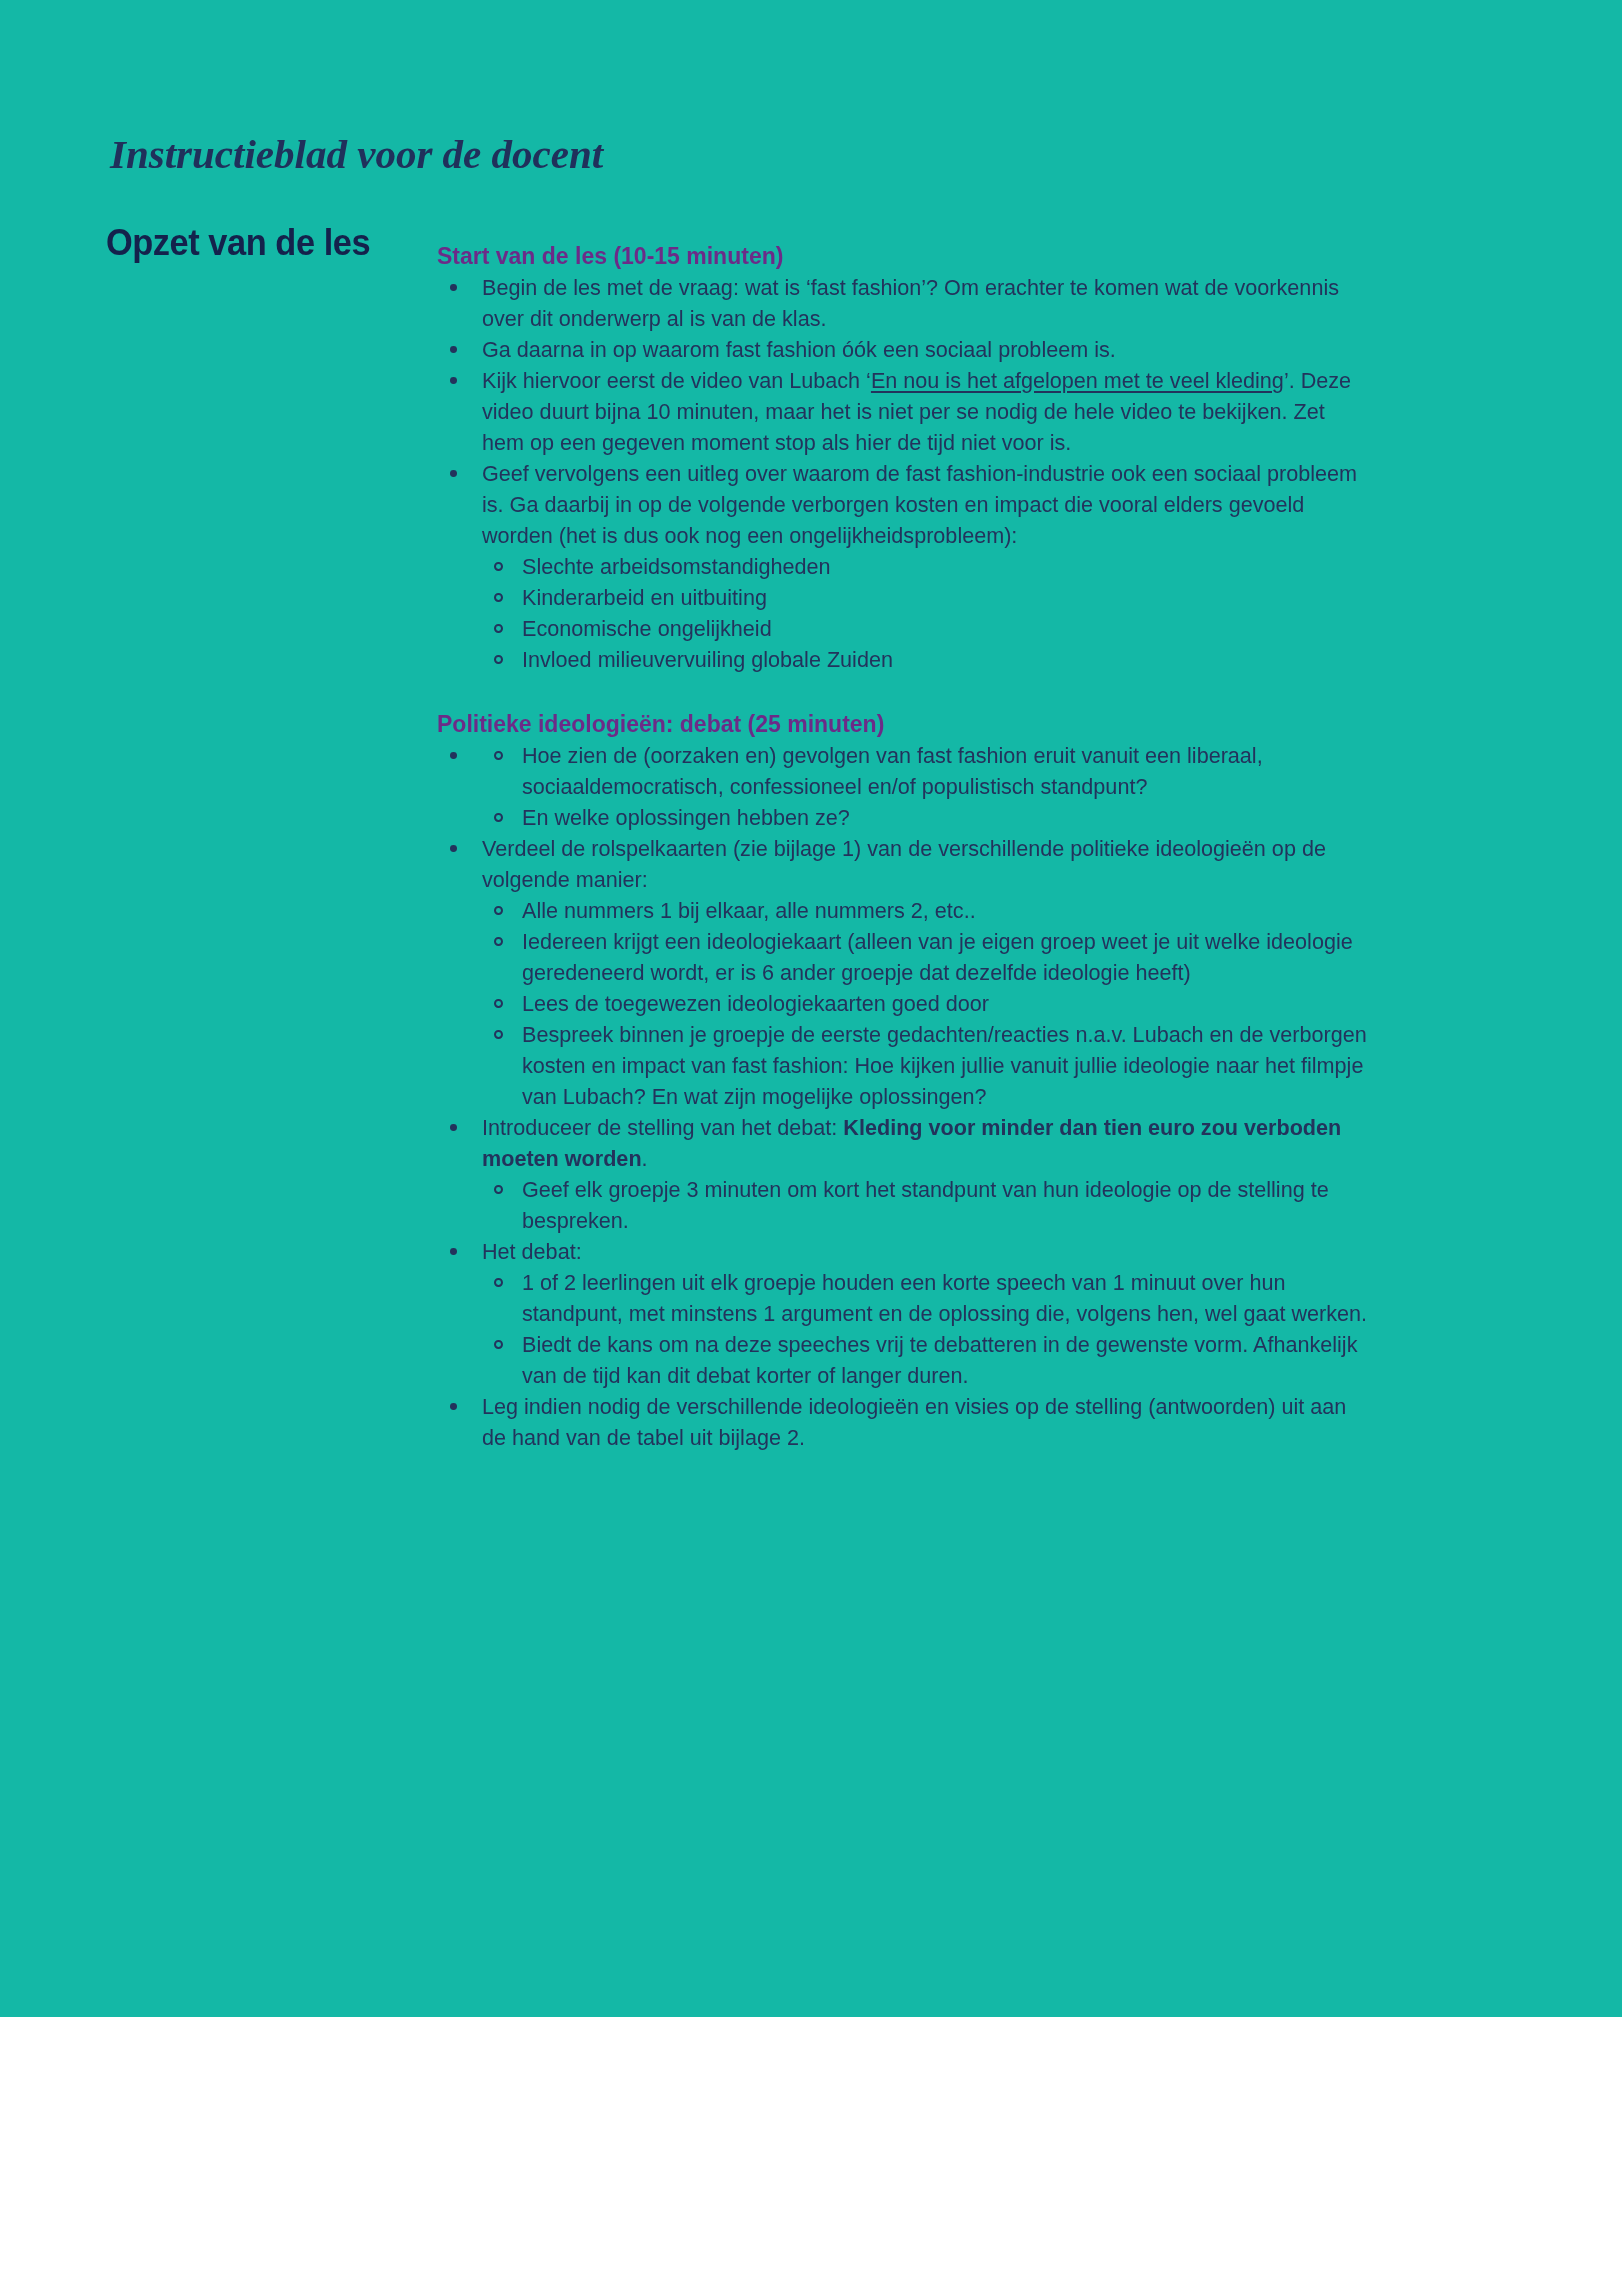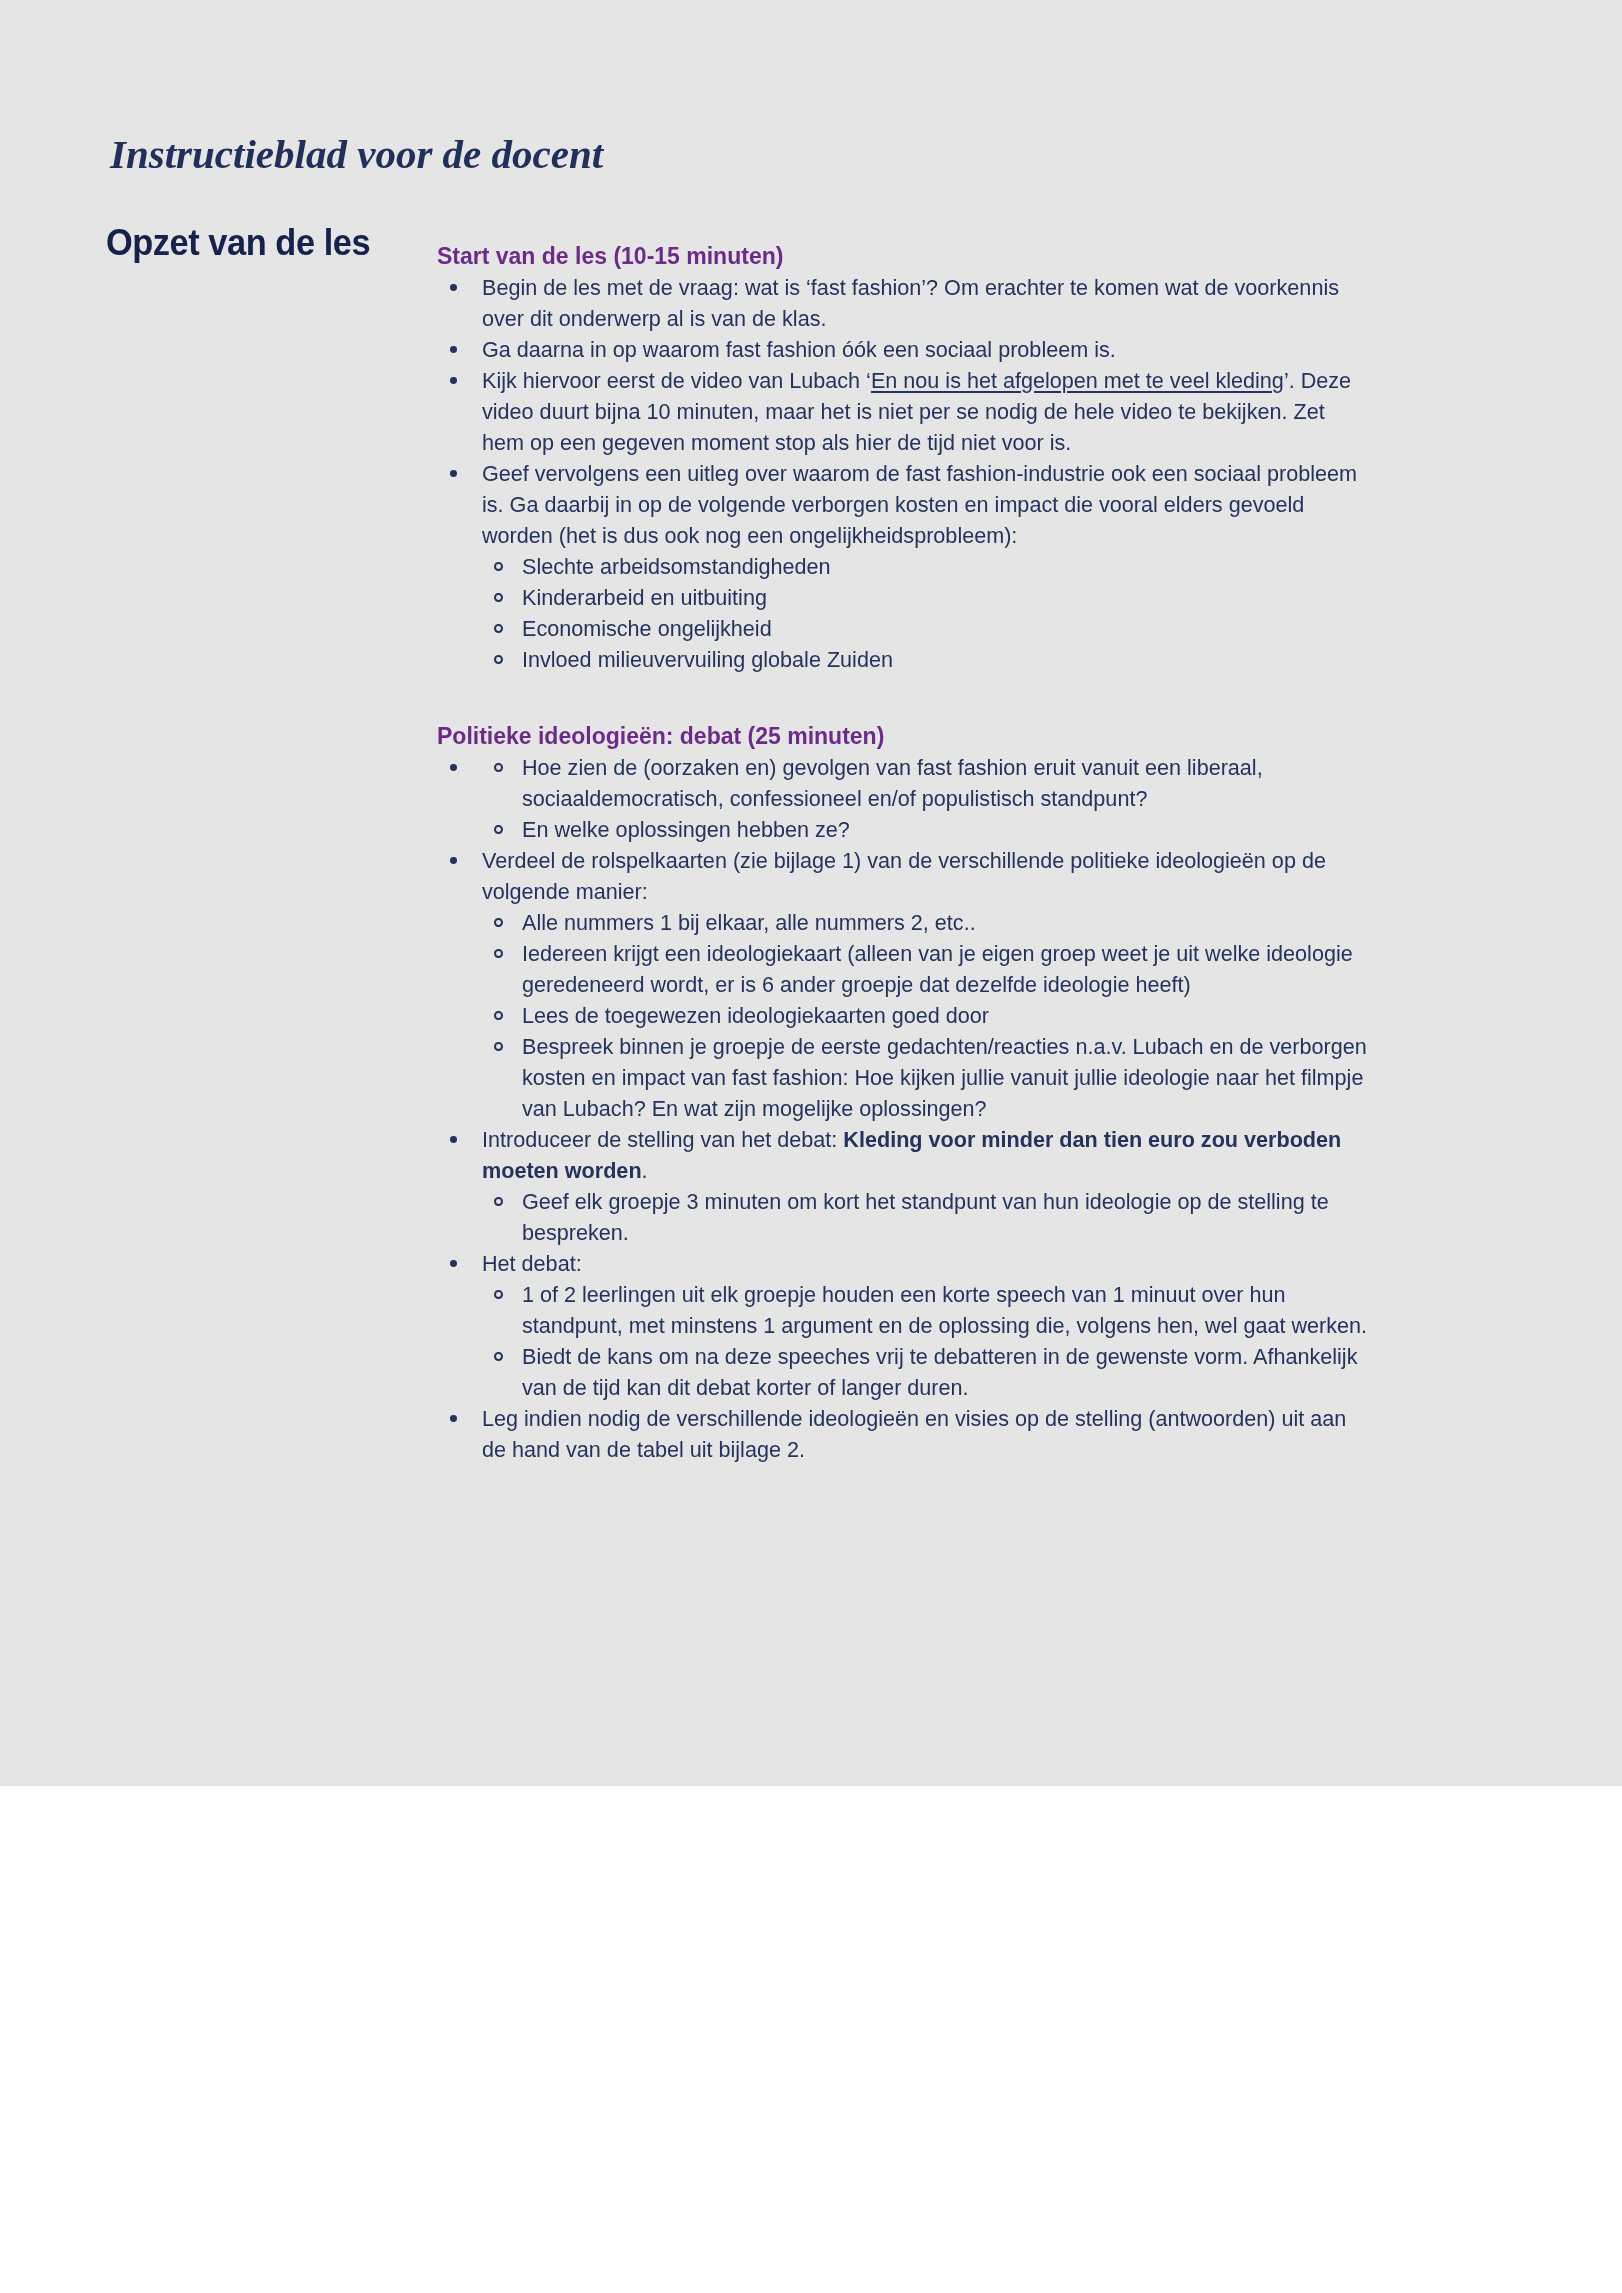--- a/index.html
+++ b/index.html
@@ -1,21 +1,21 @@
 <!DOCTYPE html>
 <html><head>
 <meta charset="utf-8">
 <style>
   * { box-sizing: border-box; }
   html, body { margin: 0; padding: 0; background: #ffffff; }
   .page {
     position: relative;
     width: 1622px;
-    height: 1786px;
-    background: #e5e5e5;
+    height: 2017px;
+    background: #14b8a6;
     font-family: "Liberation Sans", sans-serif;
     overflow: hidden;
   }
   .doc-title {
     position: absolute;
     left: 110px;
     top: 125px;
     font-family: "Liberation Serif", serif;
     font-style: italic;
     font-weight: 600;
@@ -38,21 +38,21 @@
   }
   .content {
     position: absolute;
     left: 437px;
     top: 241px;
     width: 933px;
     color: #23335c;
     font-size: 21.6px;
     line-height: 31px;
   }
-  .section + .section { margin-top: 46px; }
+  .section + .section { margin-top: 34px; }
   .section-heading {
     color: #6c2b88;
     font-weight: 700;
     font-size: 23px;
     line-height: 31px;
   }
   .item { position: relative; }
   .item .marker { position: absolute; display: block; }
   .lvl1 { padding-left: 45px; }
   .lvl1 .marker {

